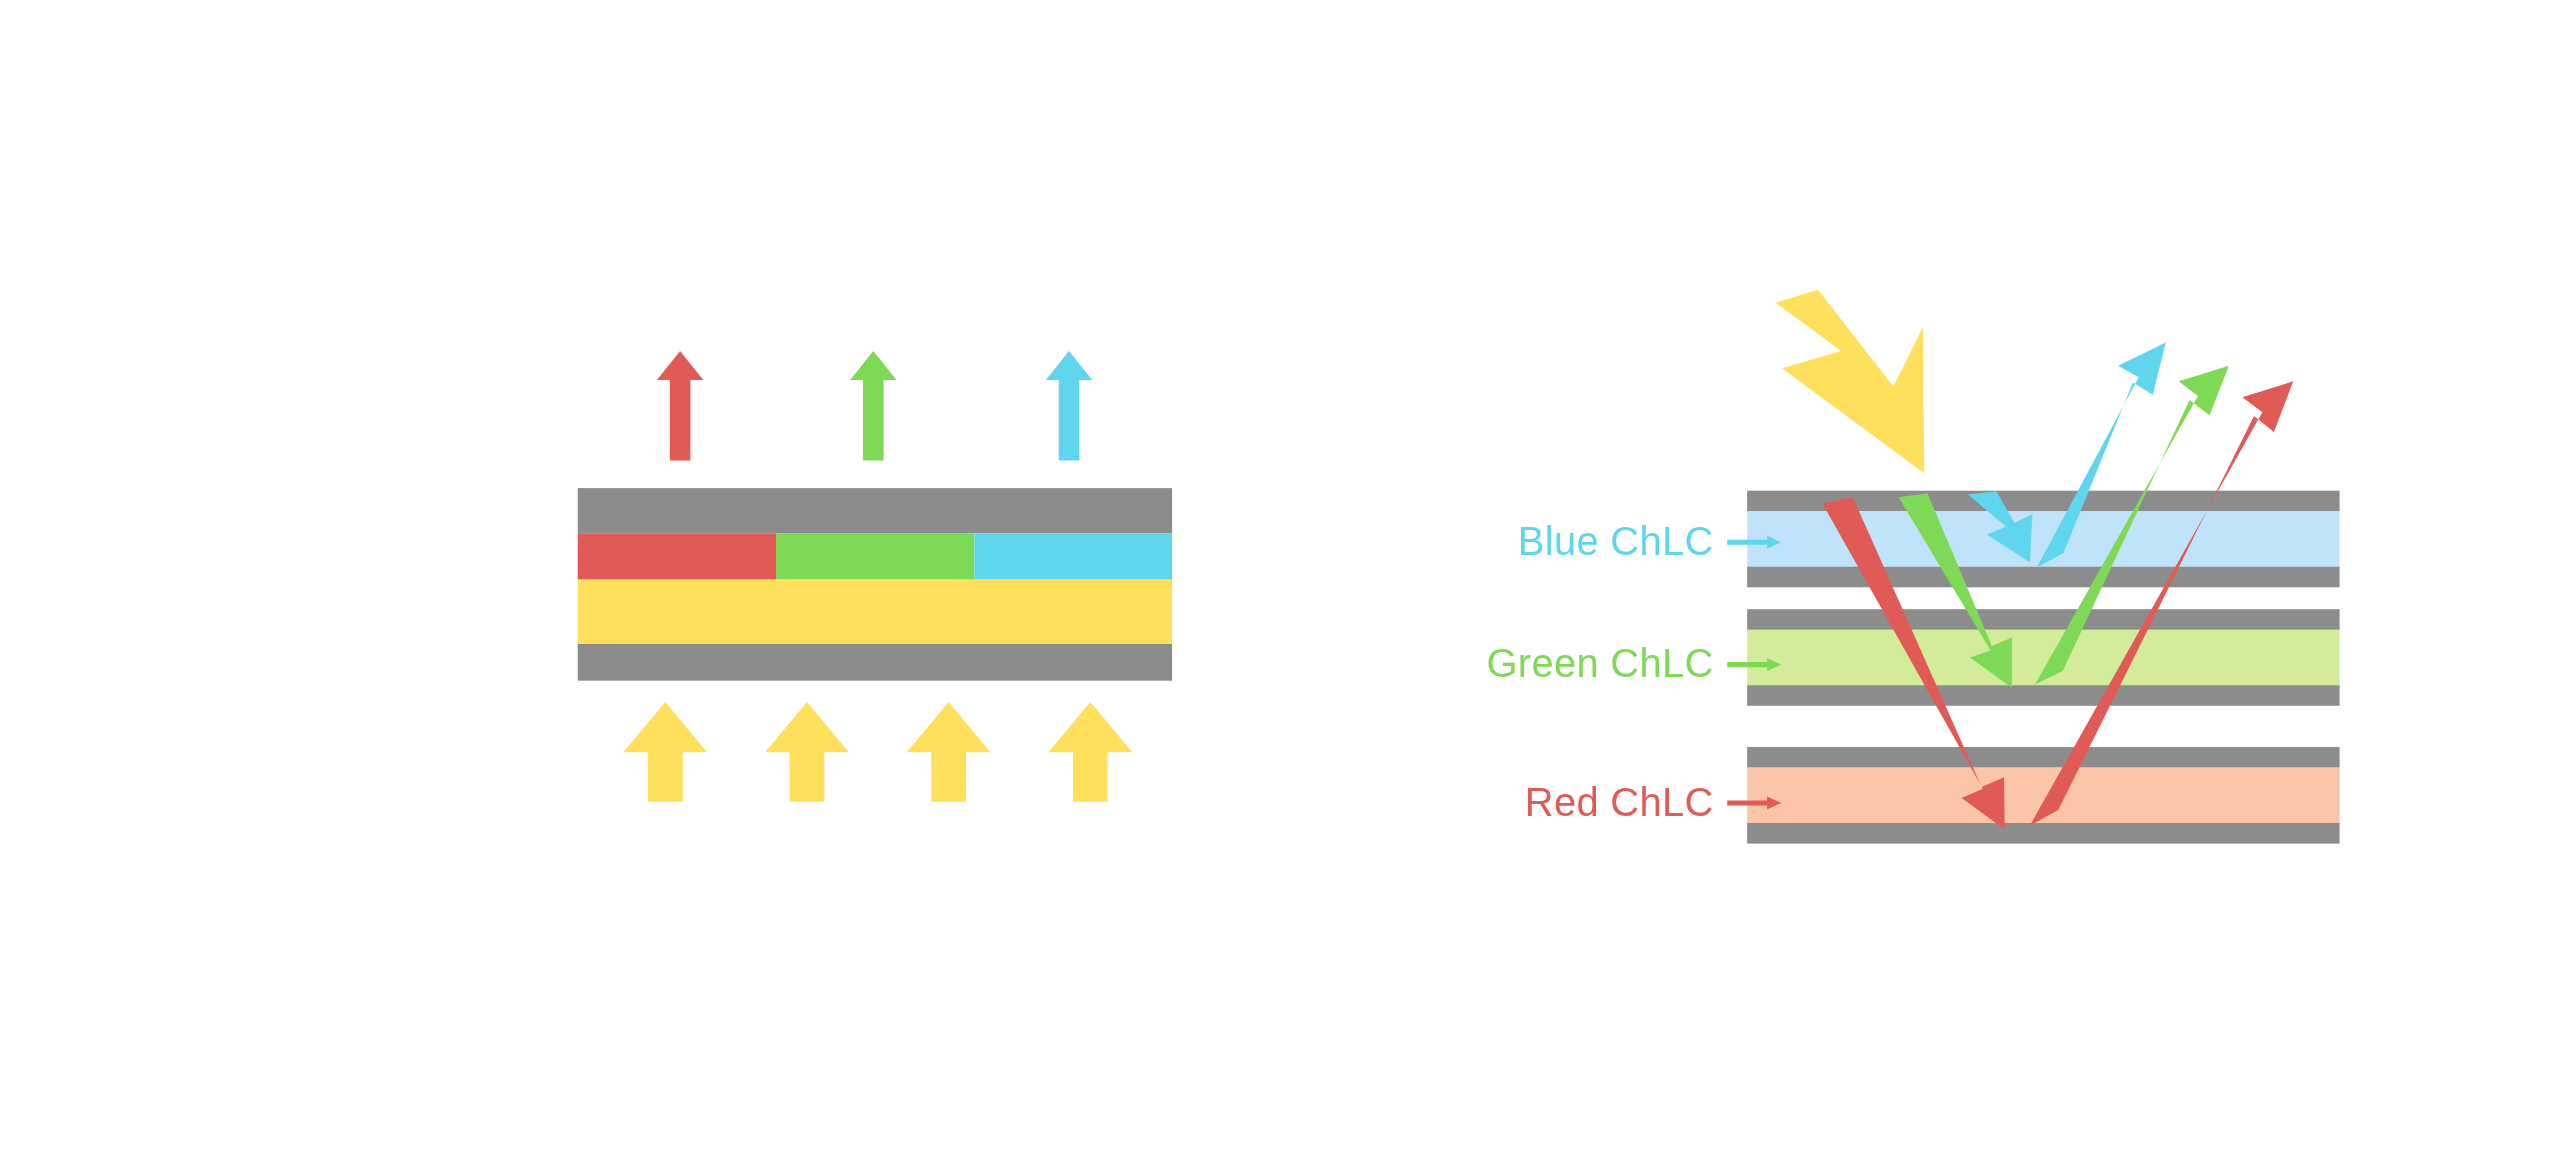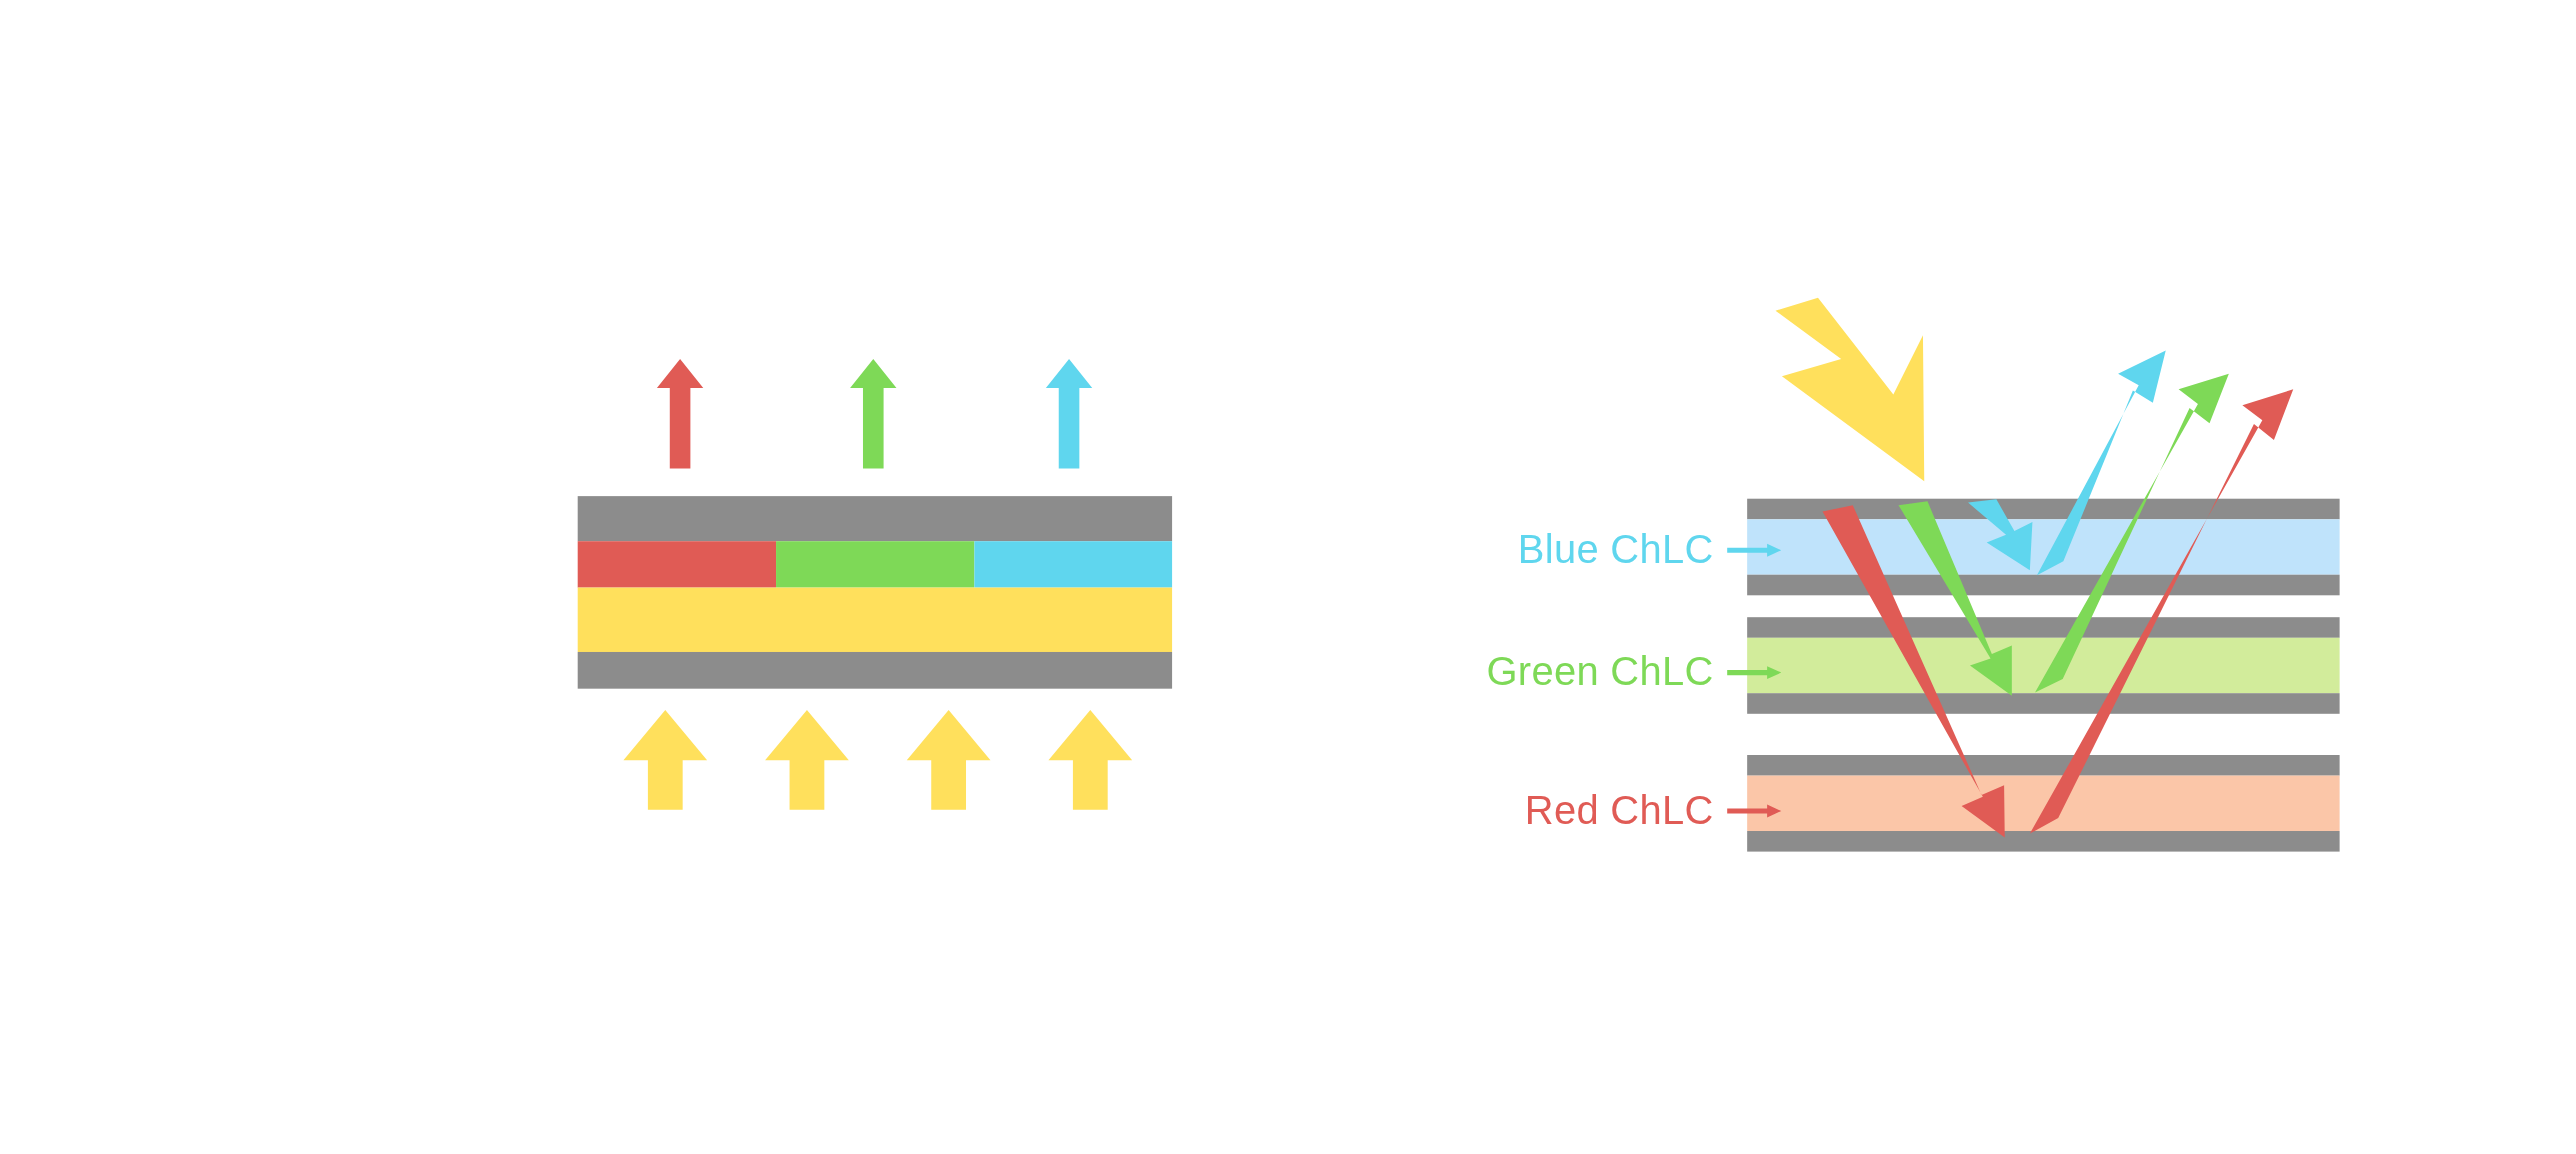--- a/index.html
+++ b/index.html
@@ -10,21 +10,21 @@
   }
   body {
     width: 2576px;
     height: 1154px;
     font-family: "Liberation Sans", sans-serif;
     overflow: hidden;
     position: relative;
   }
   #figure-root {
     position: absolute;
-    left: 0; top: 8px;
+    left: 0; top: 0;
     width: 2576px;
     height: 926px;
   }
   svg.figure-canvas {
     display: block;
     width: 2576px;
     height: 1154px;
   }
   .chlc-label {
     font-family: "Liberation Sans", sans-serif;

